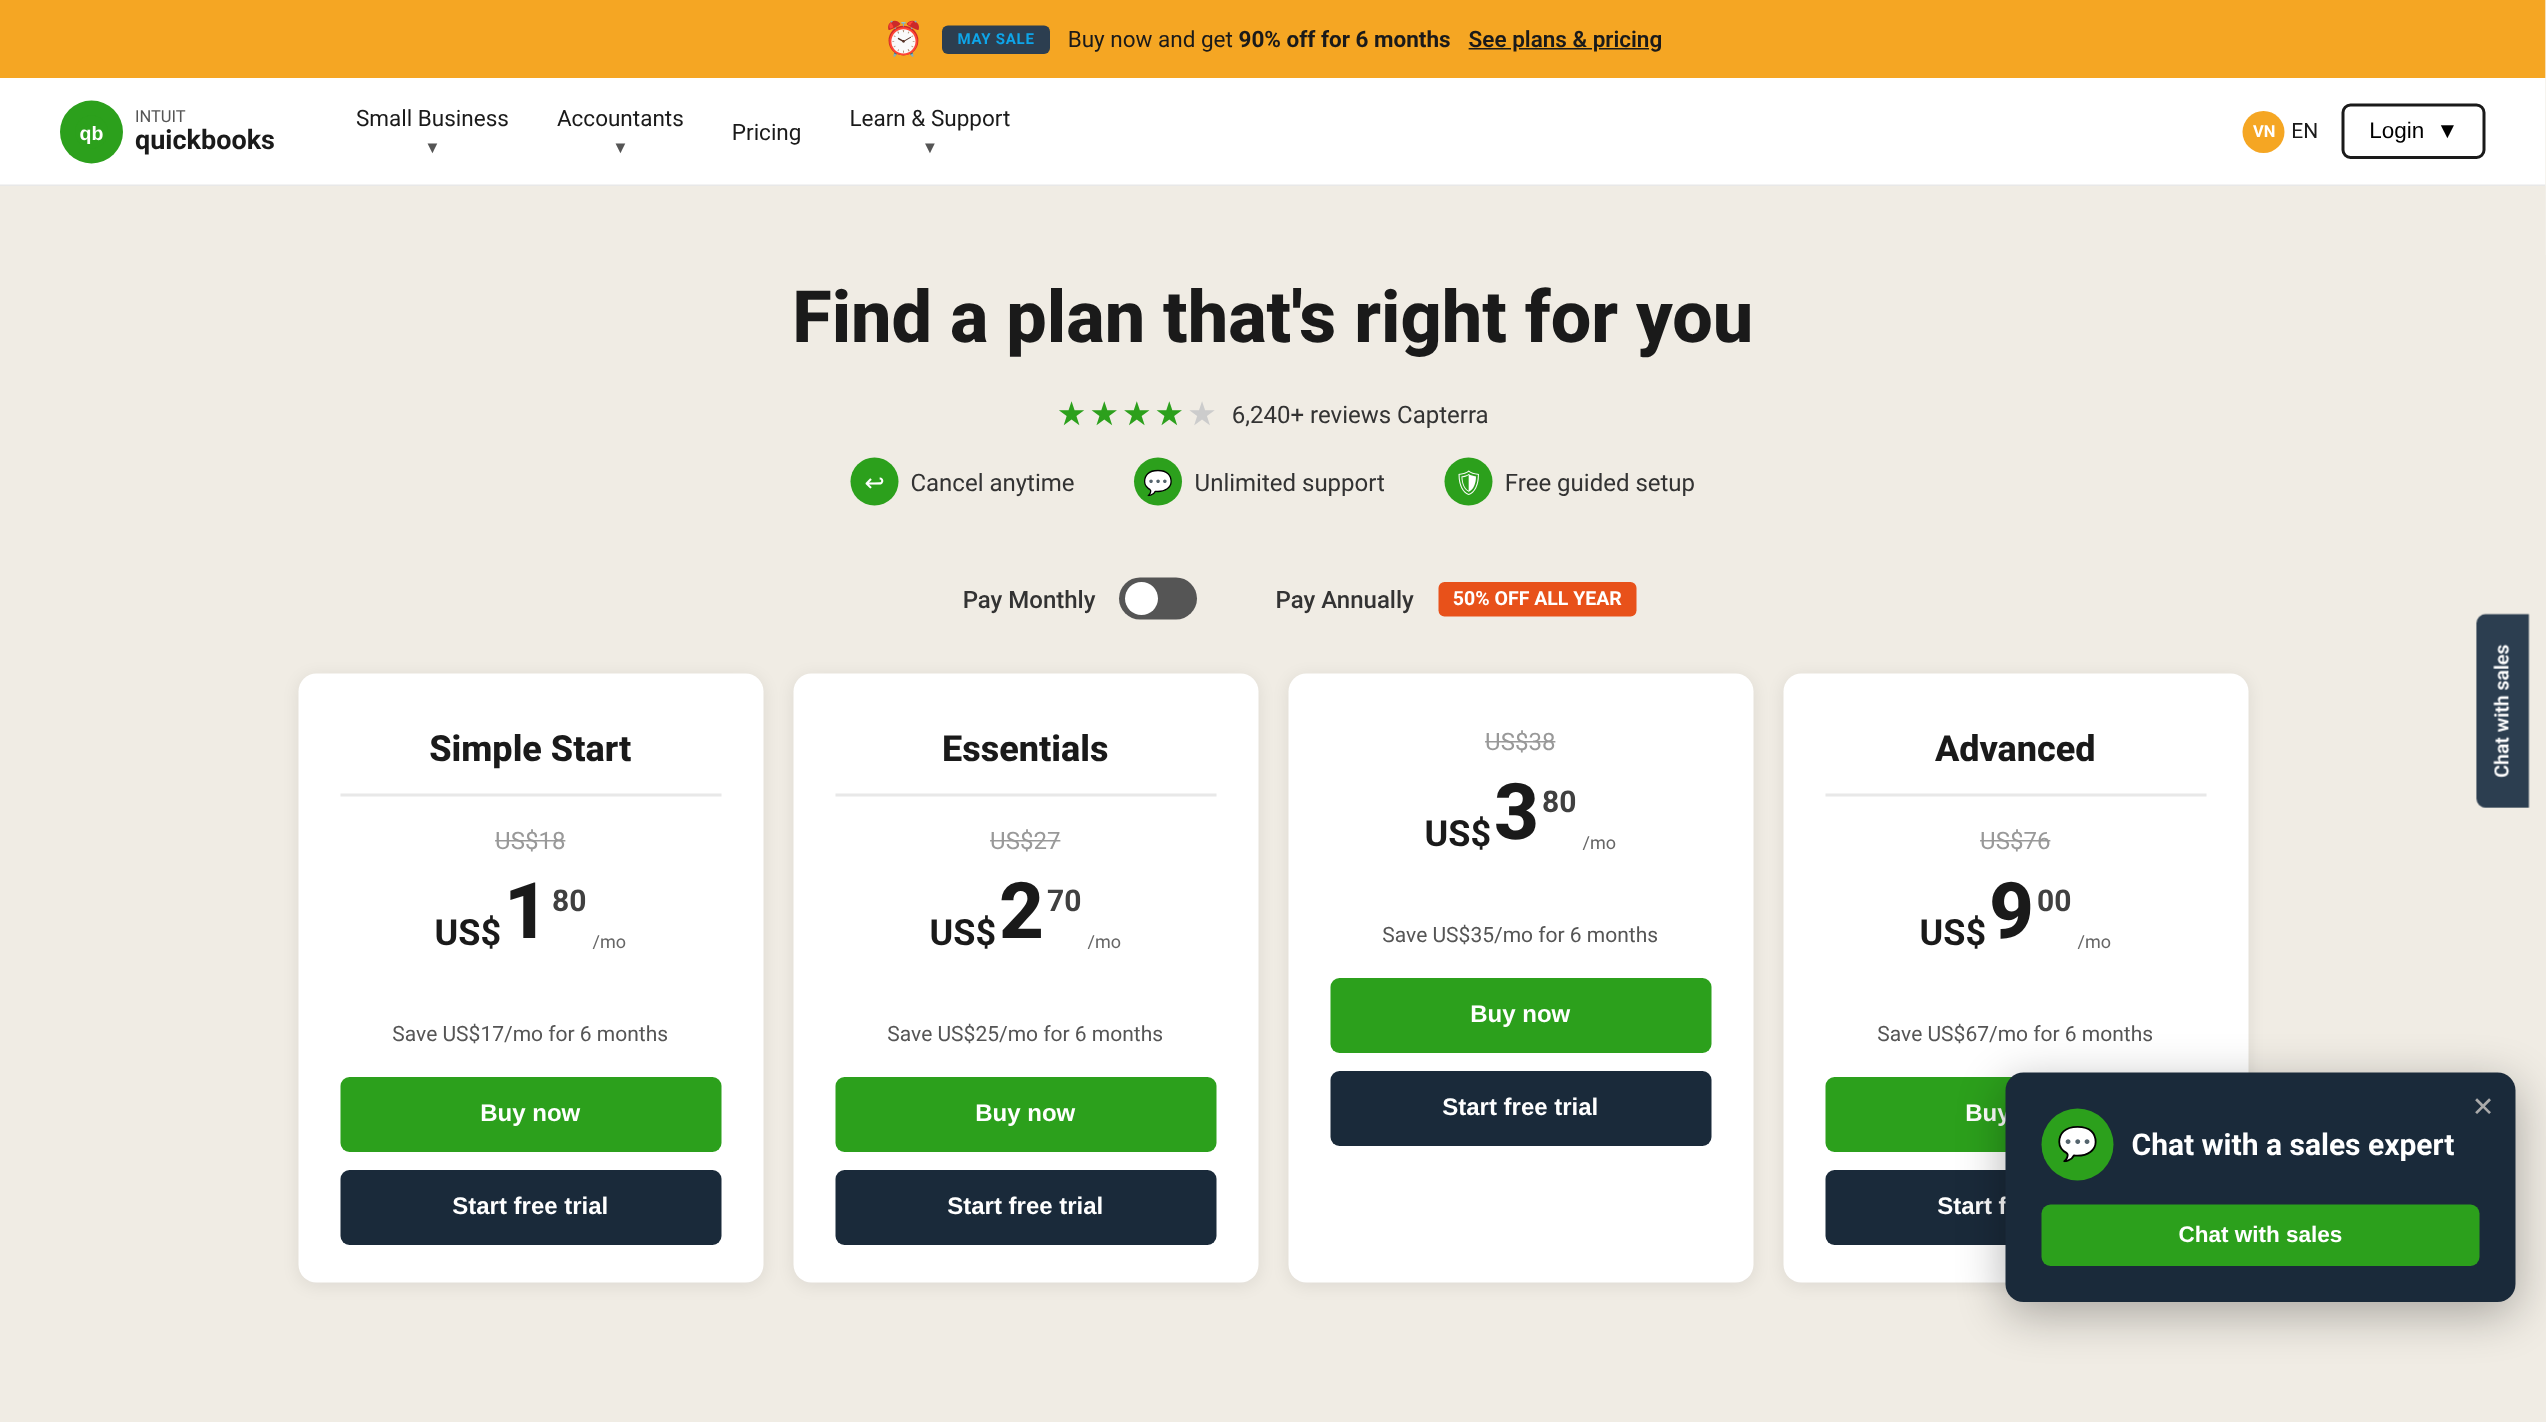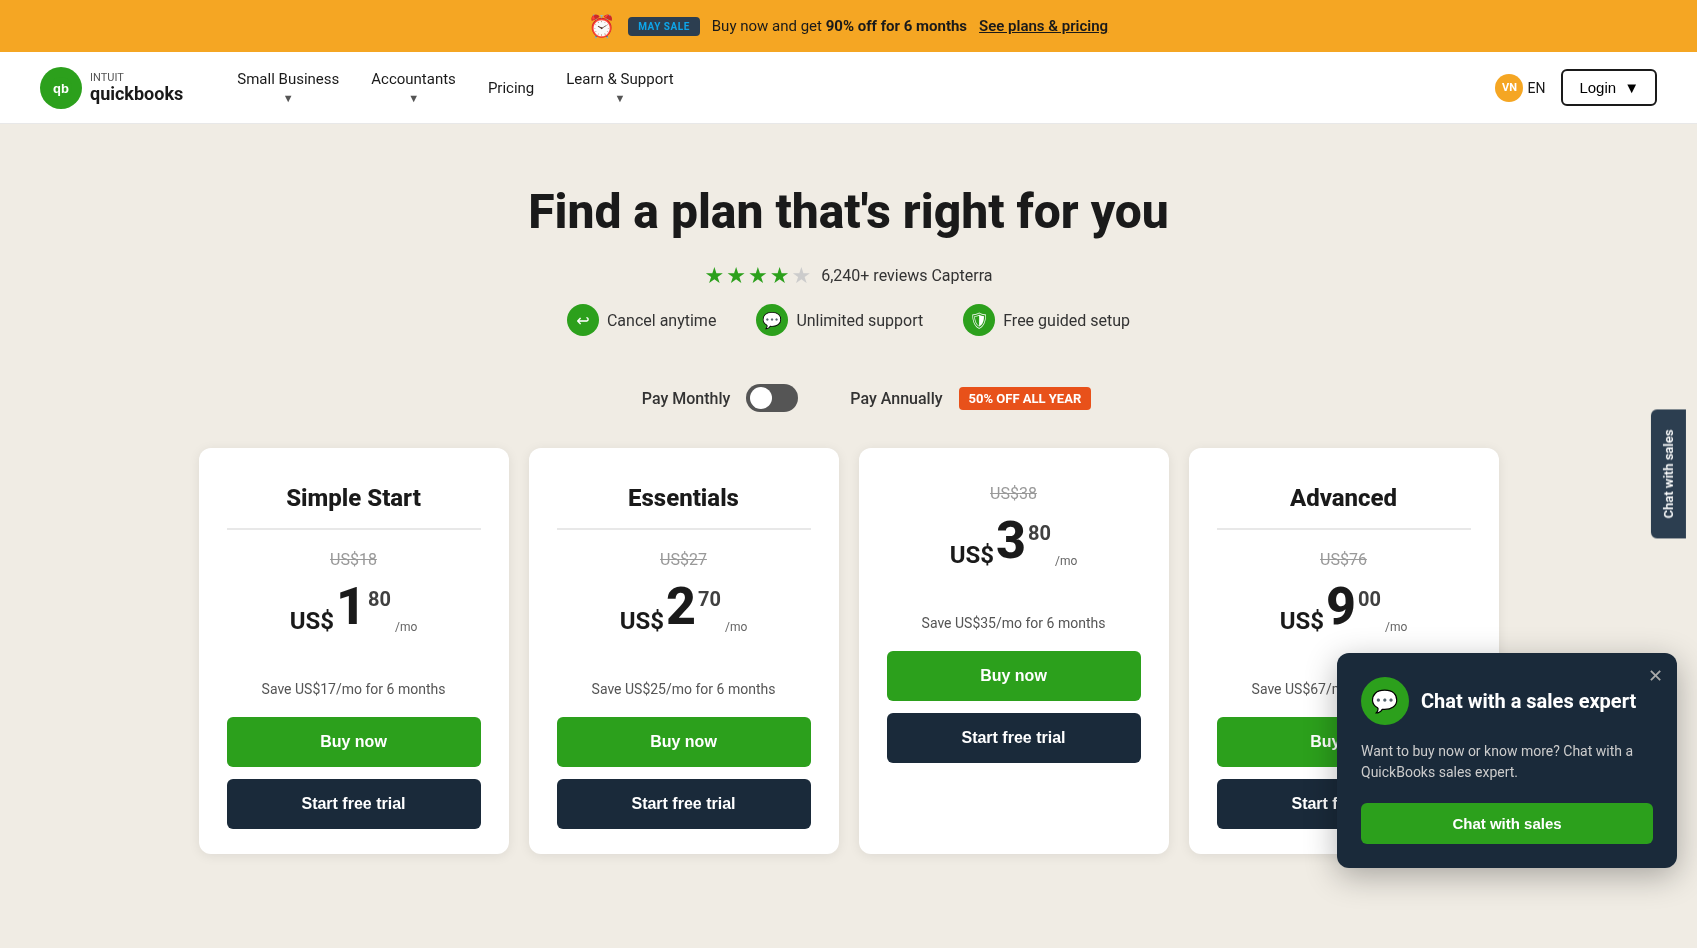--- a/index.html
+++ b/index.html
@@ -437,15 +437,14 @@
 </div>
 
 <div class="chat-side-tab" style="position:fixed; right:-36px; top:50%; transform: translateY(-50%) rotate(-90deg); transform-origin: center center; background:#2c3e50; color:white; padding:10px 20px; font-size:13px; font-weight:600; cursor:pointer; border-radius:6px 6px 0 0; white-space:nowrap; z-index:999;">Chat with sales</div>
 
 <div class="chat-popup">
   <span class="chat-popup-close">✕</span>
   <div class="chat-popup-header">
     <div class="chat-avatar">💬</div>
     <span class="chat-popup-title">Chat with a sales expert</span>
   </div>
-  <p class="chat-popup-body">Want to buy now or know more? Chat with a QuickBooks sales expert.</p>
   <button class="chat-with-sales-btn">Chat with sales</button>
 </div>
 
 </body></html>

